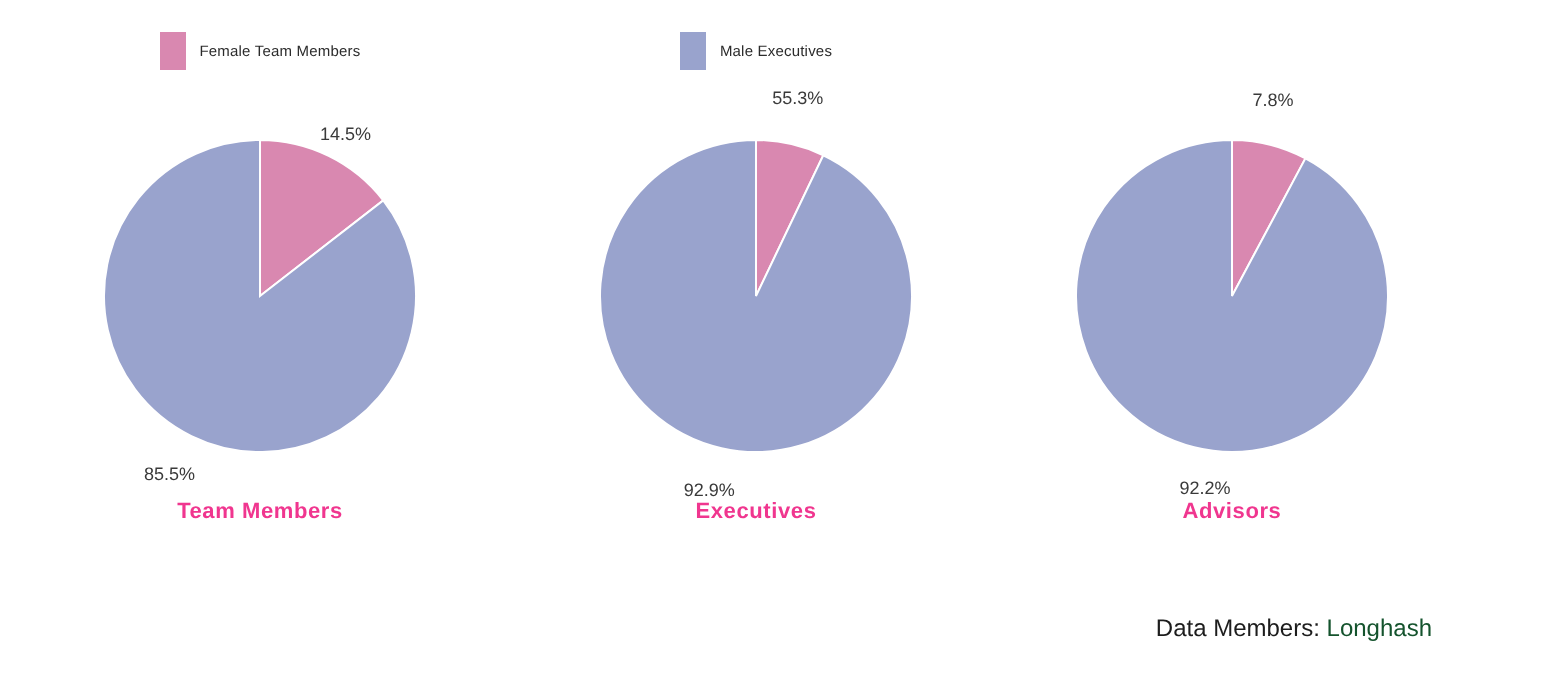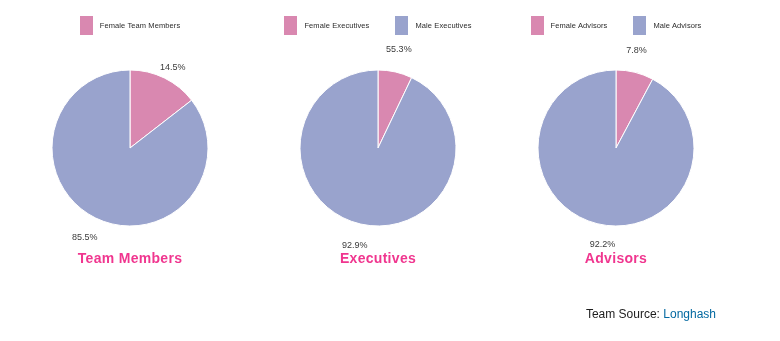--- a/index.html
+++ b/index.html
@@ -77,36 +77,36 @@
     white-space: nowrap;
     line-height: 1;
   }
 
   .panel-title {
     position: absolute;
     top: 250px;
     left: 0;
     width: 260px;
     text-align: center;
-    font-size: 14px;
+    font-size: 11px;
     font-weight: bold;
     color: #f0368f;
     letter-spacing: 0.3px;
   }
 
   .footer {
     position: absolute;
     right: 16px;
     bottom: 20px;
     font-size: 12px;
     color: #1d1d1d;
     white-space: nowrap;
   }
   .footer-source {
-    color: #0369a1;
+    color: #14532d;
   }
 </style>
 </head>
 <body>
 
 <div id="figure">
 
   <div class="panel panel-1">
     <div class="legend">
       <div class="legend-item">
@@ -121,59 +121,45 @@
         </svg>
       <span class="slice-label" style="left: 159.994px; top: 15px;">14.5%</span>
       <span class="slice-label" style="left: 72.0061px; top: 184.803px;">85.5%</span>
     </div>
     <div class="panel-title">Team Members</div>
   </div>
 
   <div class="panel panel-2">
     <div class="legend">
       <div class="legend-item">
-        <span class="legend-swatch" style="background: rgb(217, 136, 176);"></span>
-        <span class="legend-label">Female Executives</span>
-      </div>
-      <div class="legend-item">
         <span class="legend-swatch" style="background: rgb(153, 163, 205);"></span>
         <span class="legend-label">Male Executives</span>
       </div>
     </div>
     <div class="pie-wrap">
       <svg class="pie-svg" width="200" height="200" viewBox="0 0 200 200">
           <path d="M 100 100 L 100.00 22.00 A 78 78 0 0 1 133.65 29.63 Z" fill="#d988b0" stroke="#ffffff" stroke-width="1"></path>
           <path d="M 100 100 L 133.65 29.63 A 78 78 0 1 1 100.00 22.00 Z" fill="#99a3cd" stroke="#ffffff" stroke-width="1"></path>
         </svg>
       <span class="slice-label" style="left: 138.121px; top: -2.52266px;">55.3%</span>
       <span class="slice-label" style="left: 93.8792px; top: 192.523px;">92.9%</span>
     </div>
     <div class="panel-title">Executives</div>
   </div>
 
   <div class="panel panel-3">
-    <div class="legend">
-      <div class="legend-item">
-        <span class="legend-swatch" style="background: rgb(217, 136, 176);"></span>
-        <span class="legend-label">Female Advisors</span>
-      </div>
-      <div class="legend-item">
-        <span class="legend-swatch" style="background: rgb(153, 163, 205);"></span>
-        <span class="legend-label">Male Advisors</span>
-      </div>
-    </div>
     <div class="pie-wrap">
       <svg class="pie-svg" width="200" height="200" viewBox="0 0 200 200">
           <path d="M 100 100 L 100.00 22.00 A 78 78 0 0 1 136.71 31.18 Z" fill="#d988b0" stroke="#ffffff" stroke-width="1"></path>
           <path d="M 100 100 L 136.71 31.18 A 78 78 0 1 1 100.00 22.00 Z" fill="#99a3cd" stroke="#ffffff" stroke-width="1"></path>
         </svg>
       <span class="slice-label" style="left: 140.26px; top: -2.01266px;">7.8%</span>
       <span class="slice-label" style="left: 91.7401px; top: 192.013px; padding-left: 12px;">92.2%</span>
     </div>
     <div class="panel-title">Advisors</div>
   </div>
 
   <div class="footer">
-    <span>Team Source:</span>
+    <span>Data Members:</span>
     <span class="footer-source">Longhash</span>
   </div>
 
 </div>
 
 </body></html>

